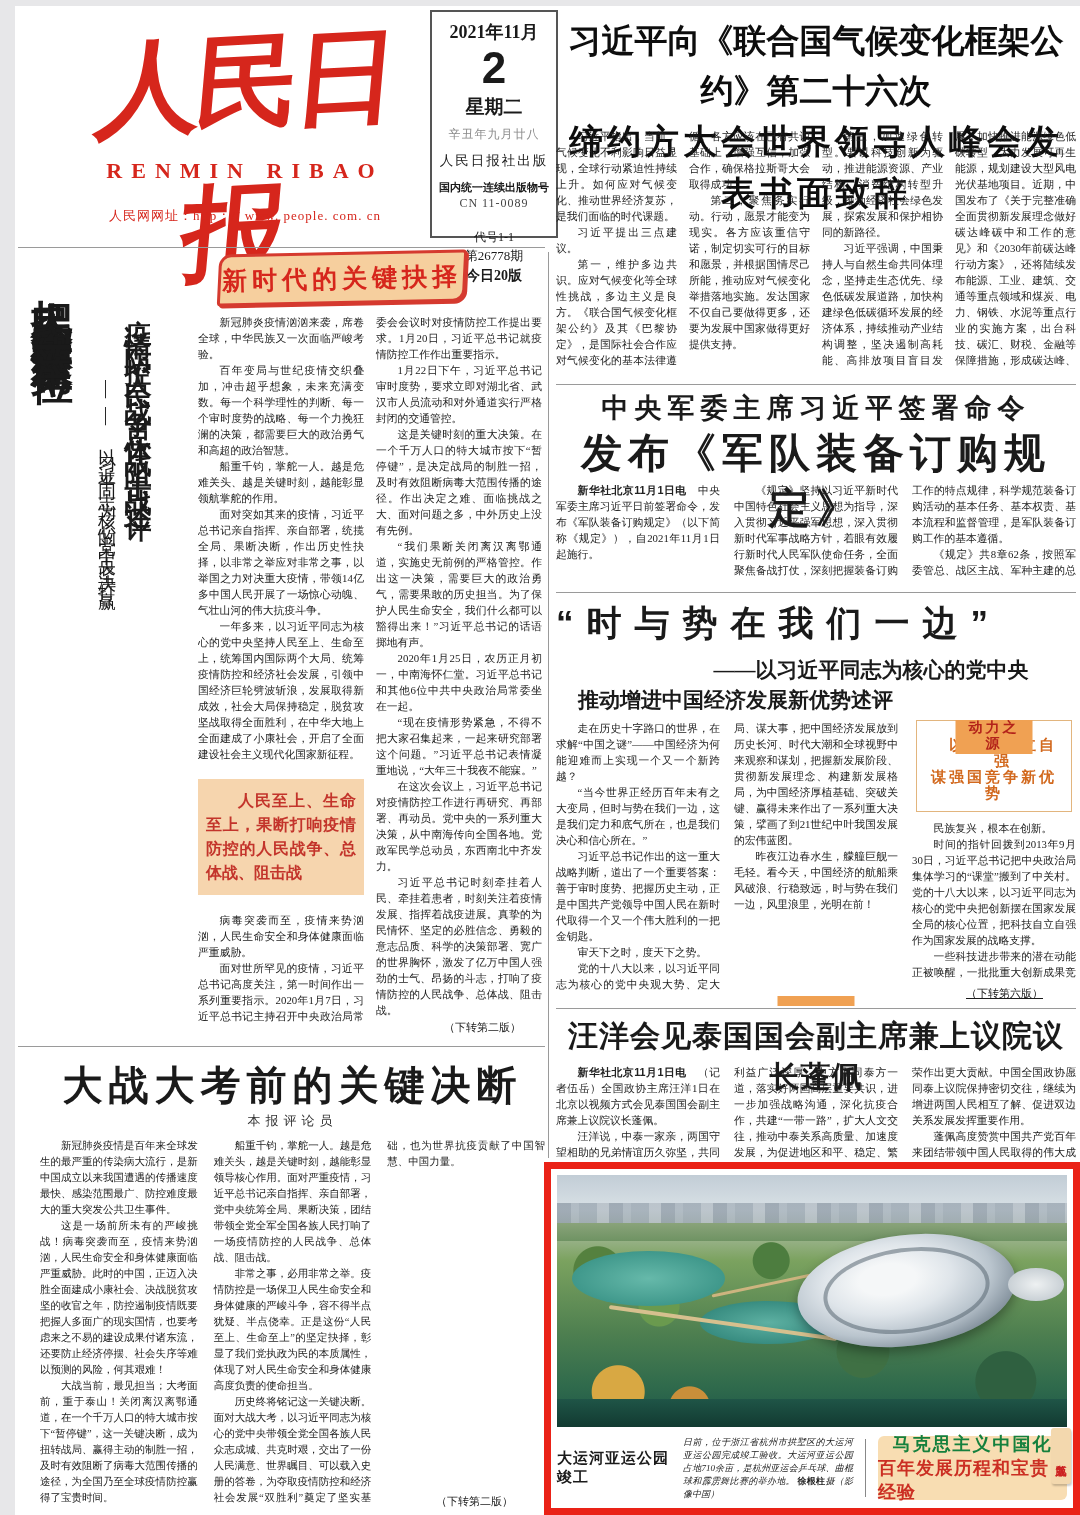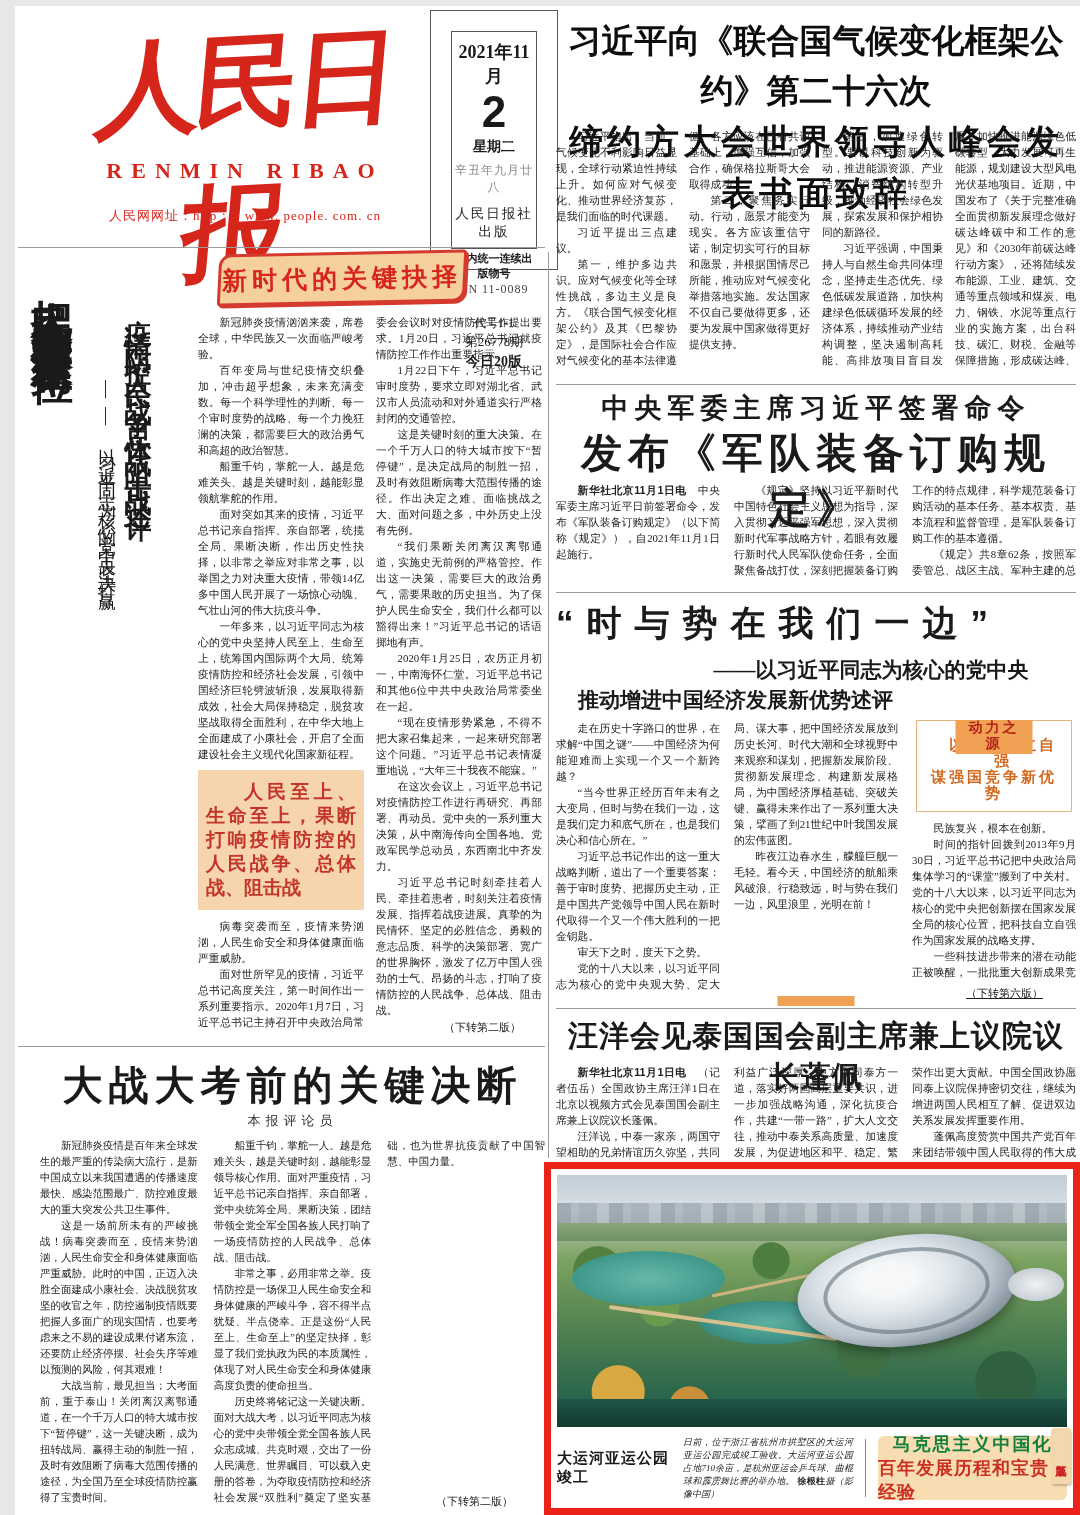--- a/index.html
+++ b/index.html
@@ -16,25 +16,25 @@
 
   
   .logo { left:55px; top:8px; width:380px; height:150px; font-size:104px; font-weight:900;
           color:#d6261c; transform:skewX(-8deg) rotate(-3deg); letter-spacing:-6px;
           line-height:150px; text-align:center; }
   .latin { left:55px; top:158px; width:380px; text-align:center; font-size:22px; font-weight:700;
            letter-spacing:9px; color:#d6261c; }
   .site-url { left:55px; top:207px; width:380px; text-align:center; font-size:13px; color:#d6261c; letter-spacing:1px; }
 
   
-  .date-box { left:430px; top:10px; width:128px; height:260px; border:1px solid #555; padding:20px; }
+  .date-box { left:430px; top:10px; width:128px; height:228px; border:1px solid #555; padding:0; }
   .date-box-inner { border:1px solid #555; width:100%; height:100%; text-align:center; padding-top:8px; }
   .d-ym   { font-size:18px; font-weight:700; }
   .d-day  { font-size:44px; font-weight:700; line-height:48px; font-family:"Liberation Sans",sans-serif; }
-  .d-week { font-size:14px; font-weight:700; margin-top:2px; }
+  .d-week { font-size:19px; font-weight:700; margin-top:2px; }
   .d-lunar{ font-size:12px; color:#8a8a8a; margin-top:6px; letter-spacing:1px; }
   .d-pub  { font-size:13.5px; margin-top:9px; letter-spacing:2px; }
   .d-issnl{ font-size:11px; font-weight:700; margin-top:10px; }
   .d-issn { font-size:12px; color:#444; margin-top:1px; letter-spacing:1px; }
   .d-code { font-size:12px; margin-top:18px; }
   .d-issue{ font-size:13px; margin-top:1px; }
   .d-pages{ font-size:14px; font-weight:700; margin-top:2px; }
 
   
   .bodytext { font-size:10.8px; line-height:16px; text-align:justify; color:#222; overflow:hidden; column-fill:auto; }
@@ -78,22 +78,22 @@
   .v-sub1 { left:95px; top:380px; height:636px; font-size:18px; letter-spacing:9px; }
 
   
   .banner { left:218px; top:252px; width:248px; height:52px; background:#f6cf9e; border:3px solid #d53a2f;
             border-radius:12px 4px 12px 4px; transform:rotate(-1.2deg) skewX(-4deg);
             display:flex; align-items:center; justify-content:center; box-shadow:2px 2px 0 #d53a2f; }
   .banner span { color:#d6261c; font-weight:900; font-size:25px; letter-spacing:5px;
                  font-family:"Liberation Sans",sans-serif; transform:skewX(4deg); }
 
   .main-body { left:198px; top:314px; width:344px; height:724px; column-count:2; column-gap:12px; }
-  .quote-box { break-inside:avoid; background:#f6d5ae; color:#c3342b; font-weight:700; font-size:19px;
-               line-height:24px; padding:10px 8px; margin:8px 0; text-align:justify; }
+  .quote-box { break-inside:avoid; background:#f6d5ae; color:#c3342b; font-weight:700; font-size:16px;
+               line-height:24px; padding:10px 8px; margin:17px 0; text-align:justify; }
   .quote-box p { text-indent:2em; }
 
   
   .ed-hl { left:40px; top:1058px; width:505px; text-align:center; font-size:40px; font-weight:900; letter-spacing:6px; }
   .ed-byline { left:40px; top:1112px; width:505px; text-align:center; font-size:13px; letter-spacing:5px; color:#333; }
   .ed-body { left:40px; top:1138px; width:505px; height:374px; column-count:3; column-gap:16px; font-size:10.5px; }
 
   
   .red-frame { left:544px; top:1162px; width:536px; height:353px; border:7px solid #ea2217; background:#fff; z-index:5; padding:6px; }
   .photo { position:relative; width:100%; height:252px; overflow:hidden; background:linear-gradient(#c2cdd6 0%,#d9e1e6 14%,#9db48f 24%,#7ba25f 34%,#4f8050 62%,#2f6a4c 84%,#1d5547 100%); }

